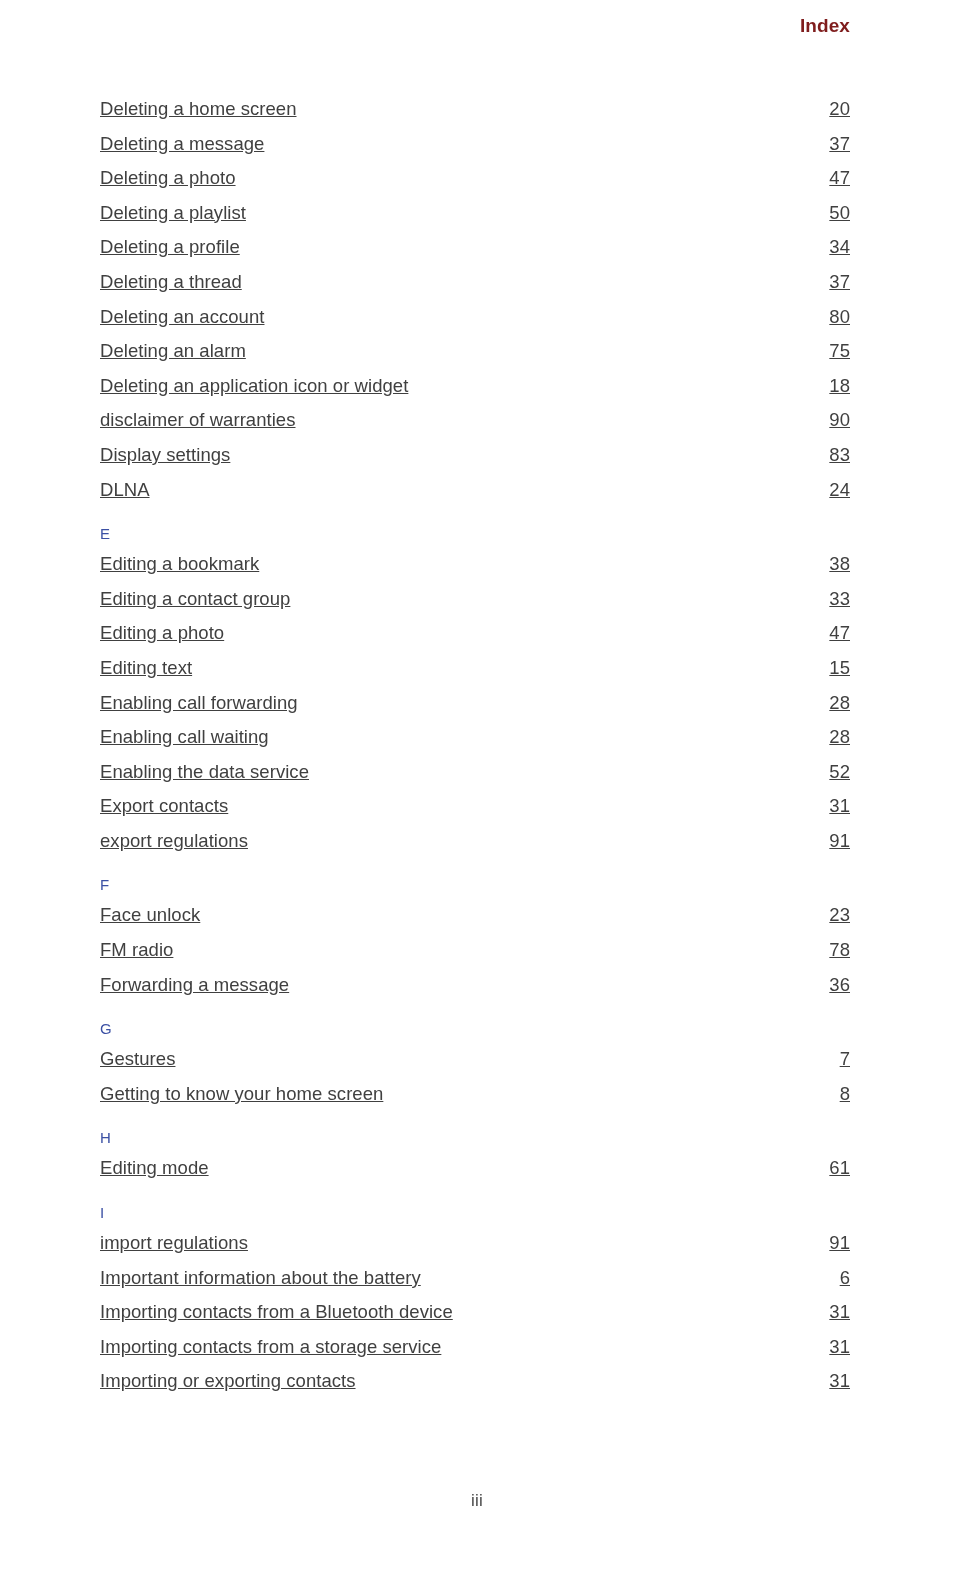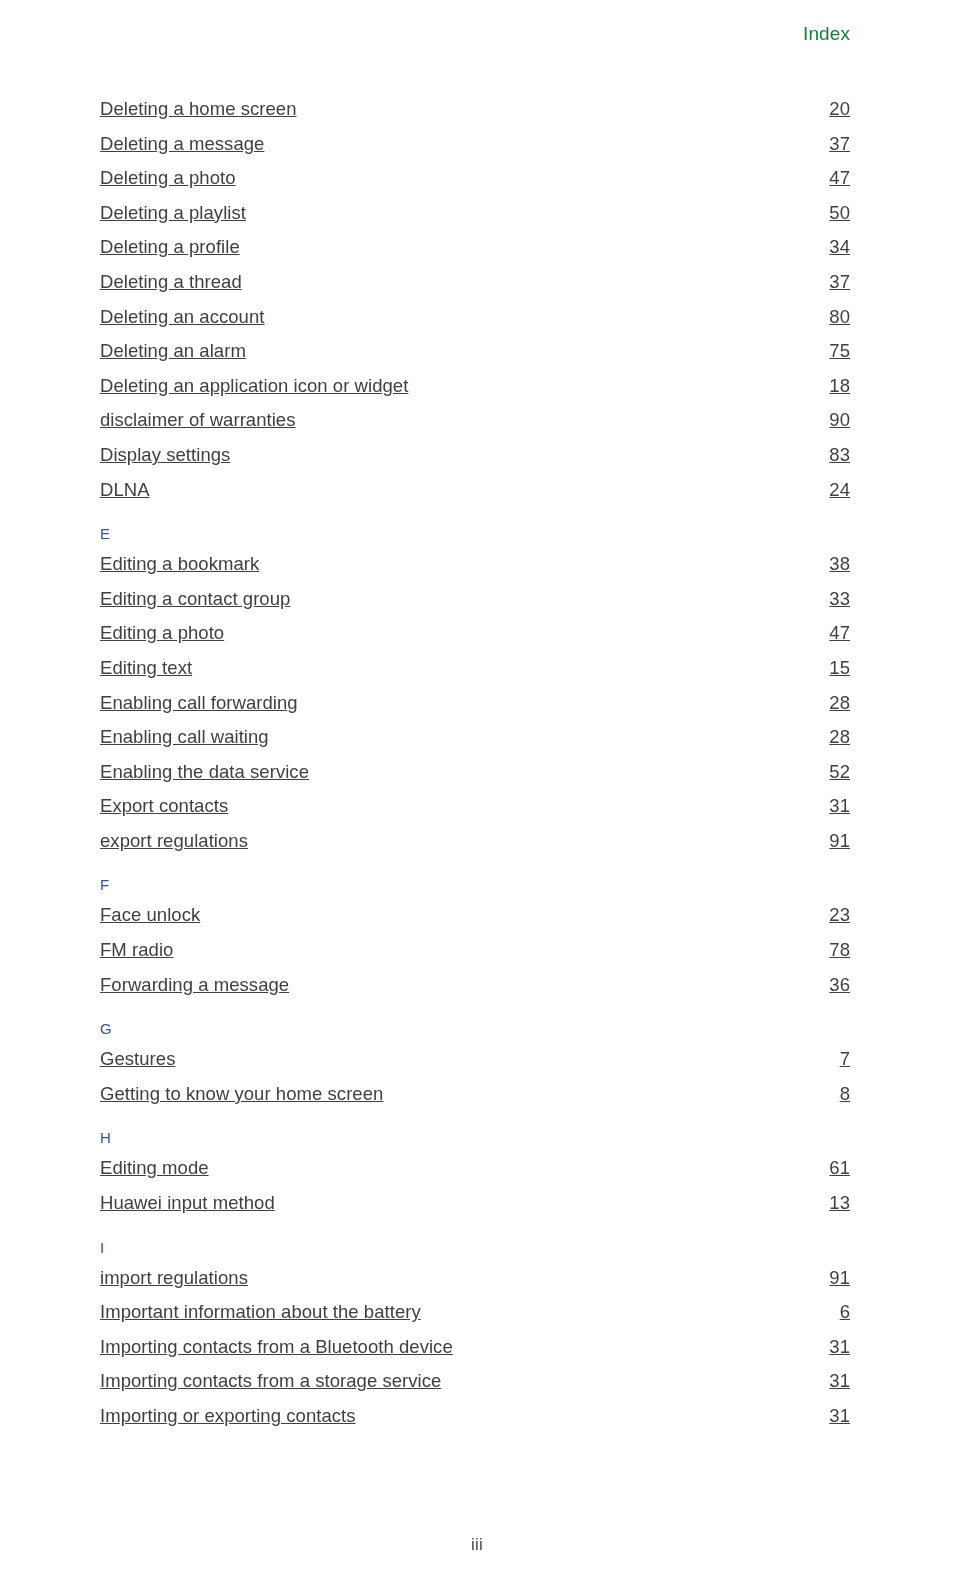--- a/index.html
+++ b/index.html
@@ -20,26 +20,27 @@
     position: absolute;
     inset: 0;
     width: 954px;
     height: 1577px;
     box-sizing: border-box;
   }
 
   
   .running-header {
     position: absolute;
-    top: 22px;
+    top: 14px;
     right: 104px;
     font-size: 19px;
     line-height: 24px;
-    color: #15803d;
+    color: #7f1d1d;
     letter-spacing: 0.1px;
+    font-weight: bold;
   }
 
   
   .index-body {
     position: absolute;
     top: 92px;
     left: 100px;
     width: 750px;
   }
 
@@ -89,21 +90,20 @@
   .page-folio {
     position: absolute;
     top: 1490px;
     left: 0;
     width: 954px;
     text-align: center;
     font-size: 17px;
     line-height: 22px;
     color: #4a4a4a;
     letter-spacing: 0.3px;
-    margin-top: 44px;
   }
 </style>
 </head>
 <body>
 
 <div class="page">
 
   <div class="running-header">Index</div>
 
   <div class="index-body">
@@ -248,25 +248,20 @@
           <span class="entry-page">8</span>
         </div>
       </div>
       <div class="index-section">
         <div class="section-letter">H</div>
         <div class="index-entry">
           <span class="entry-label">Editing mode</span>
           <span class="entry-spacer"></span>
           <span class="entry-page">61</span>
         </div>
-        <div class="index-entry">
-          <span class="entry-label">Huawei input method</span>
-          <span class="entry-spacer"></span>
-          <span class="entry-page">13</span>
-        </div>
       </div>
       <div class="index-section">
         <div class="section-letter">I</div>
         <div class="index-entry">
           <span class="entry-label">import regulations</span>
           <span class="entry-spacer"></span>
           <span class="entry-page">91</span>
         </div>
         <div class="index-entry">
           <span class="entry-label">Important information about the battery</span>

